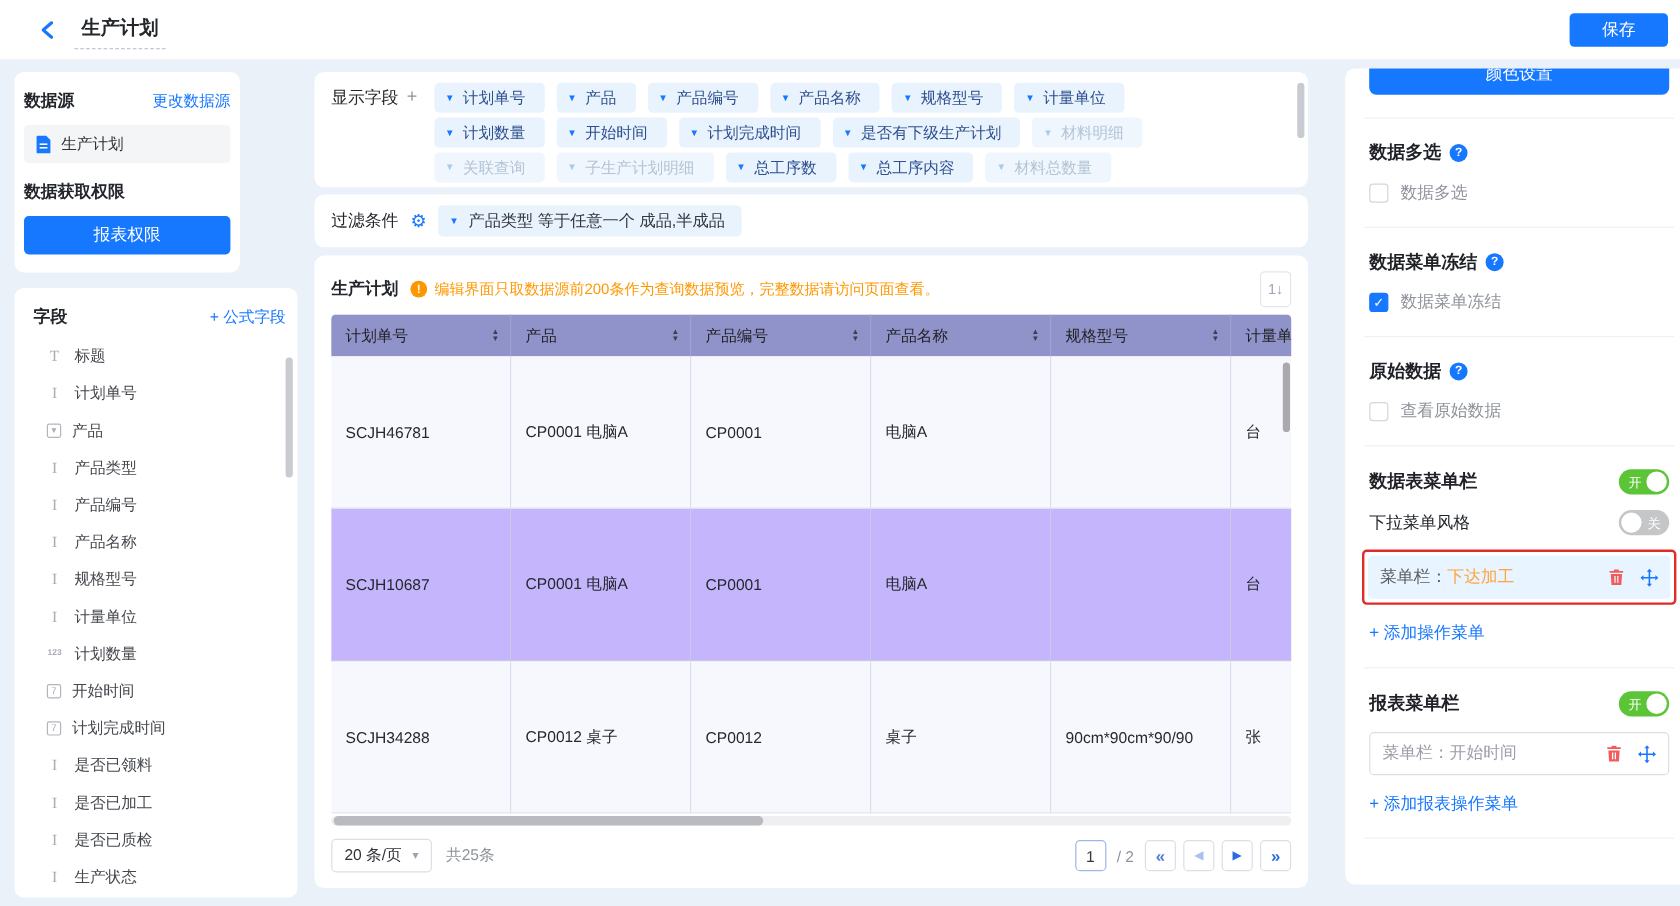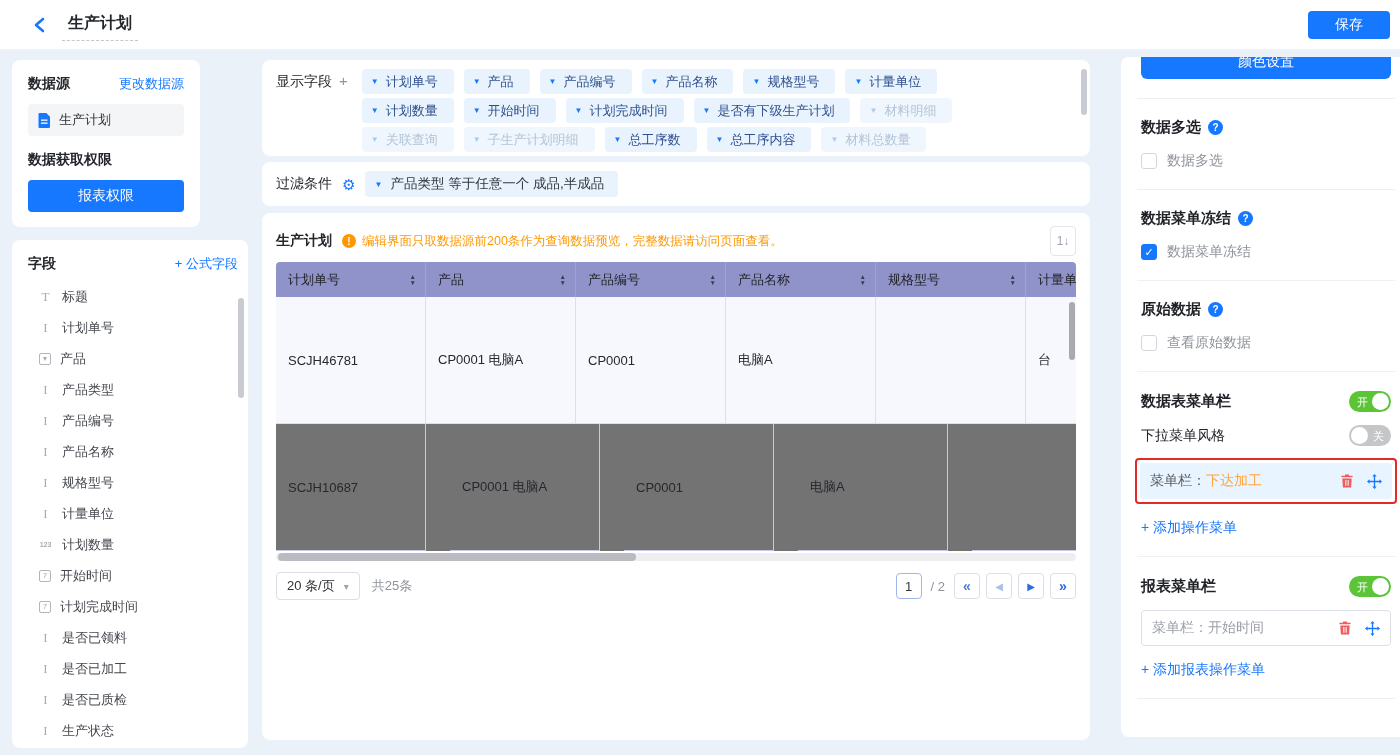--- a/index.html
+++ b/index.html
@@ -8,21 +8,21 @@
 
   
   .topbar{position:absolute;top:0;left:0;width:1400px;height:50px;background:#fff;border-bottom:1px solid #F1F3F6;z-index:10;}
   .back-btn{position:absolute;left:28px;top:14px;width:22px;height:22px;cursor:pointer;display:flex;align-items:center;justify-content:center;}
   .page-title{position:absolute;left:62px;top:13px;font-size:16px;font-weight:bold;color:#23262B;padding:0 6px 6px 6px;border-bottom:1px dashed #C4C8CE;}
   .save-btn{position:absolute;right:10px;top:11px;width:82px;height:28px;background:#1677FF;border-radius:4px;color:#fff;font-size:14px;display:flex;align-items:center;justify-content:center;cursor:pointer;}
 
   .card{position:absolute;background:#fff;border-radius:8px;}
 
   
-  #card-datasource{left:12px;top:60px;width:188px;height:167px;padding:15px 16px;}
+  #card-datasource{left:12px;top:60px;width:188px;height:167px;padding:15px 8px;}
   .sec-head{display:flex;justify-content:space-between;align-items:center;}
   .sec-title{font-size:14px;font-weight:bold;color:#23262B;}
   .link{color:#1677FF;font-size:13px;cursor:pointer;}
   .ds-item{margin-top:11px;background:#F4F5F7;border-radius:4px;height:32px;display:flex;align-items:center;gap:8px;padding:0 10px;font-size:13px;color:#303237;}
   .perm-head{margin-top:15px;}
   .perm-btn{margin-top:11px;height:32px;background:#1677FF;border-radius:4px;color:#fff;font-size:14px;display:flex;align-items:center;justify-content:center;cursor:pointer;}
 
   #card-fields{left:12px;top:240px;width:236px;height:508px;padding:15px 10px 10px 16px;overflow:hidden;}
   .field-list{margin-top:8px;}
   .field-item{height:31px;display:flex;align-items:center;gap:9px;padding-left:10px;font-size:13px;color:#44474D;cursor:pointer;border-radius:4px;}
@@ -55,21 +55,21 @@
   .tbl-title{font-size:14px;font-weight:bold;color:#23262B;}
   .notice{display:flex;align-items:center;gap:6px;font-size:12.5px;color:#FF9800;}
   .warn-ic{width:14px;height:14px;flex:0 0 14px;border-radius:50%;background:#FF9800;color:#fff;font-size:10px;font-weight:bold;display:flex;align-items:center;justify-content:center;}
   .sort-tool{margin-left:auto;width:26px;height:30px;border:1px solid #E3E5E9;border-radius:4px;display:flex;align-items:center;justify-content:center;color:#9FA2B5;font-size:12px;cursor:pointer;background:#fff;}
   .tbl-wrap{position:relative;margin-top:5px;width:800px;overflow:hidden;border-radius:4px 4px 0 0;}
   .thead{display:flex;height:35px;background:#9093C9;width:900px;}
   .th{flex:0 0 150px;display:flex;align-items:center;justify-content:space-between;padding:0 9px 0 12px;font-size:13px;color:#1F2024;border-right:1px solid #A0A3D0;cursor:pointer;}
   .sort-arrows{display:flex;flex-direction:column;gap:1px;font-size:6.5px;line-height:5px;color:#3A3C55;font-style:normal;}
   .sort-arrows i{font-style:normal;}
   .tr{display:flex;height:127px;background:#F7F8FD;width:900px;}
-  .tr.hl{background:#737373;gap:24px;}
+  .tr.hl{background:#c4b5fd;}
   .td{flex:0 0 150px;border-right:1px solid #DDDEF0;border-bottom:1px solid #DDDEF0;display:flex;align-items:center;padding:0 12px;font-size:13px;color:#26282D;overflow:hidden;white-space:nowrap;}
   .tr.hl .td{border-right-color:#C7C9E6;border-bottom-color:#C7C9E6;}
   .table-vthumb{position:absolute;right:1px;top:40px;width:6px;height:58px;background:#A9A9AE;border-radius:3px;}
   .hscroll{position:relative;width:800px;height:8px;background:#EFEFF2;border-radius:4px;margin-top:2px;}
   .hscroll .hthumb{position:absolute;left:2px;top:0;width:358px;height:8px;background:#B9BBC0;border-radius:4px;cursor:grab;}
   .pag{display:flex;align-items:center;margin-top:11px;font-size:13px;}
   .psize{display:flex;align-items:center;gap:9px;height:28px;border:1px solid #DCDFE6;border-radius:4px;padding:4px 10px;color:#303237;cursor:pointer;background:#fff;}
   .psize .scaret{color:#9EA3AC;font-size:10px;}
   .ptotal{margin-left:12px;color:#8F939B;}
   .pright{margin-left:auto;display:flex;align-items:center;gap:6px;}
@@ -365,20 +365,28 @@
             <div class="td">台</div>
           </div>
           <div class="tr hl">
             <div class="td">SCJH10687</div>
             <div class="td">CP0001 电脑A</div>
             <div class="td">CP0001</div>
             <div class="td">电脑A</div>
             <div class="td"></div>
             <div class="td">台</div>
           </div>
+          <div class="tr">
+            <div class="td">SCJH34288</div>
+            <div class="td">CP0012 桌子</div>
+            <div class="td">CP0012</div>
+            <div class="td">桌子</div>
+            <div class="td">90cm*90cm*90/90</div>
+            <div class="td">张</div>
+          </div>
         </div>
       <div class="table-vthumb"></div>
     </div>
     <div class="hscroll">
       <div class="hthumb"></div>
     </div>
     <div class="pag">
       <span class="psize">
         <span>20 条/页</span>
         <span class="scaret">▾</span>

